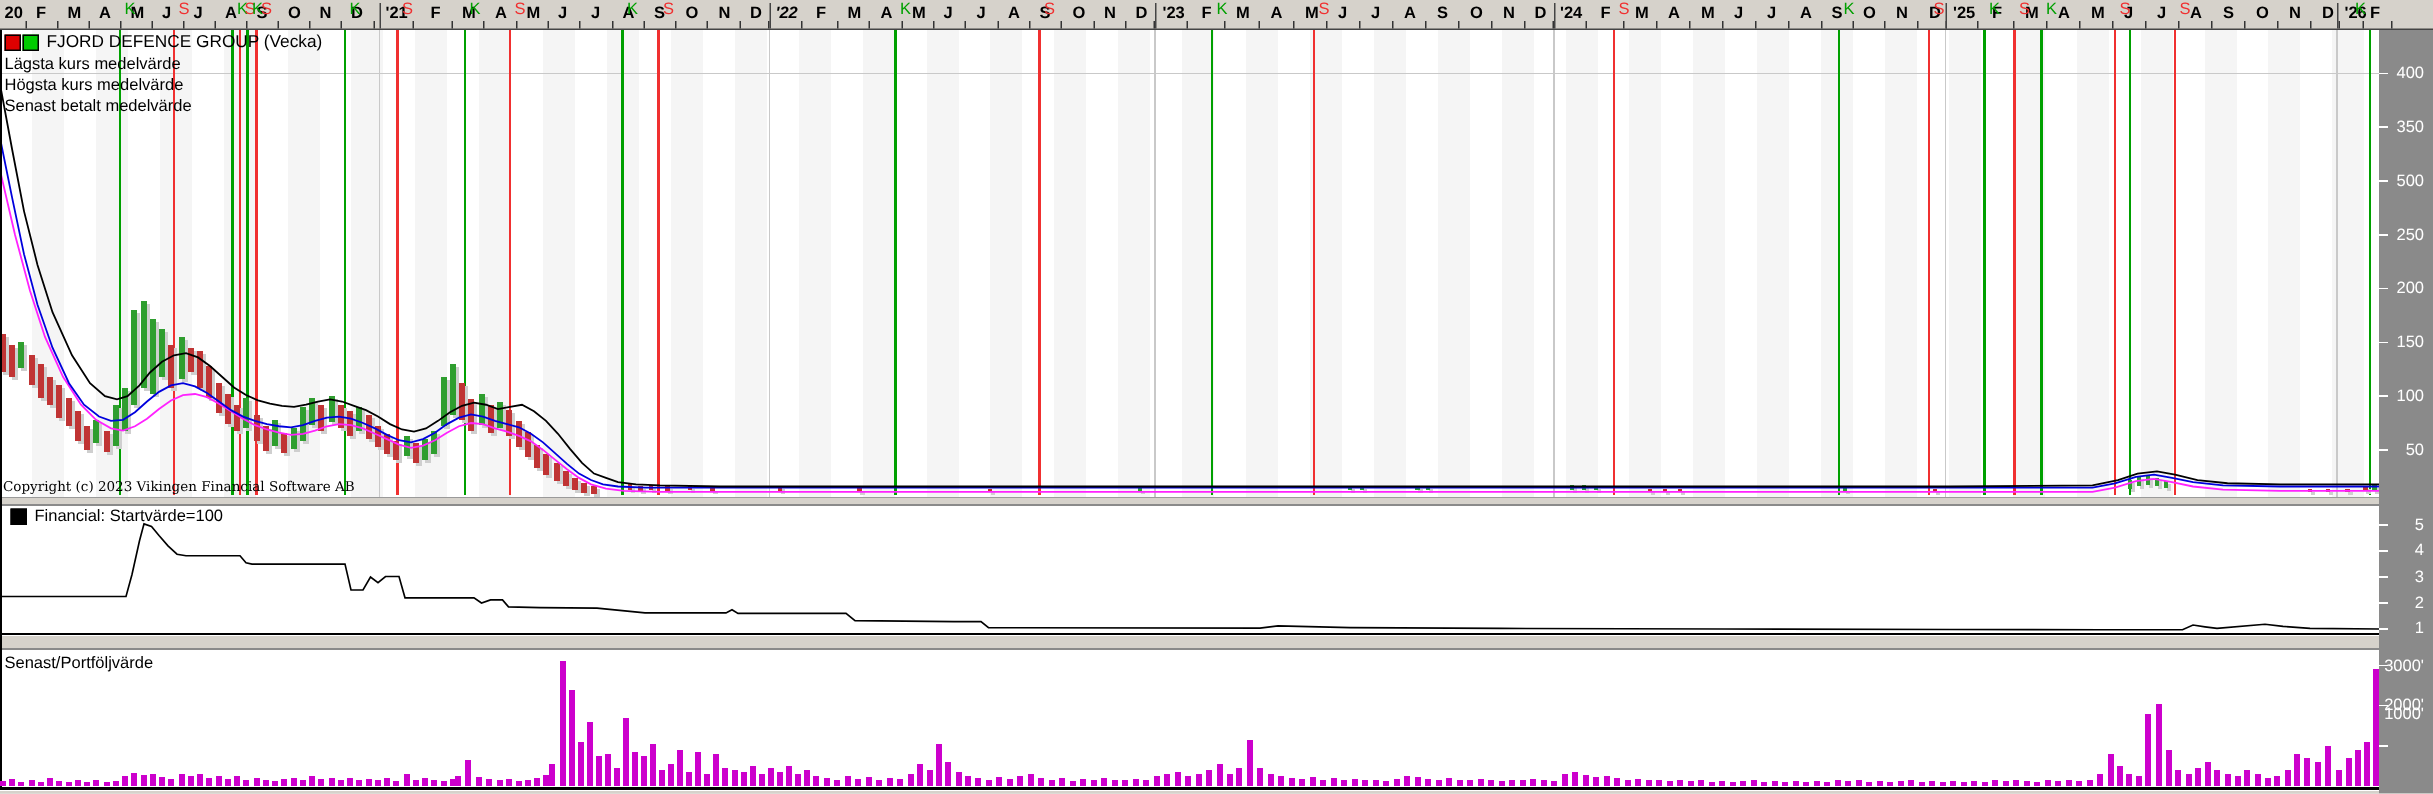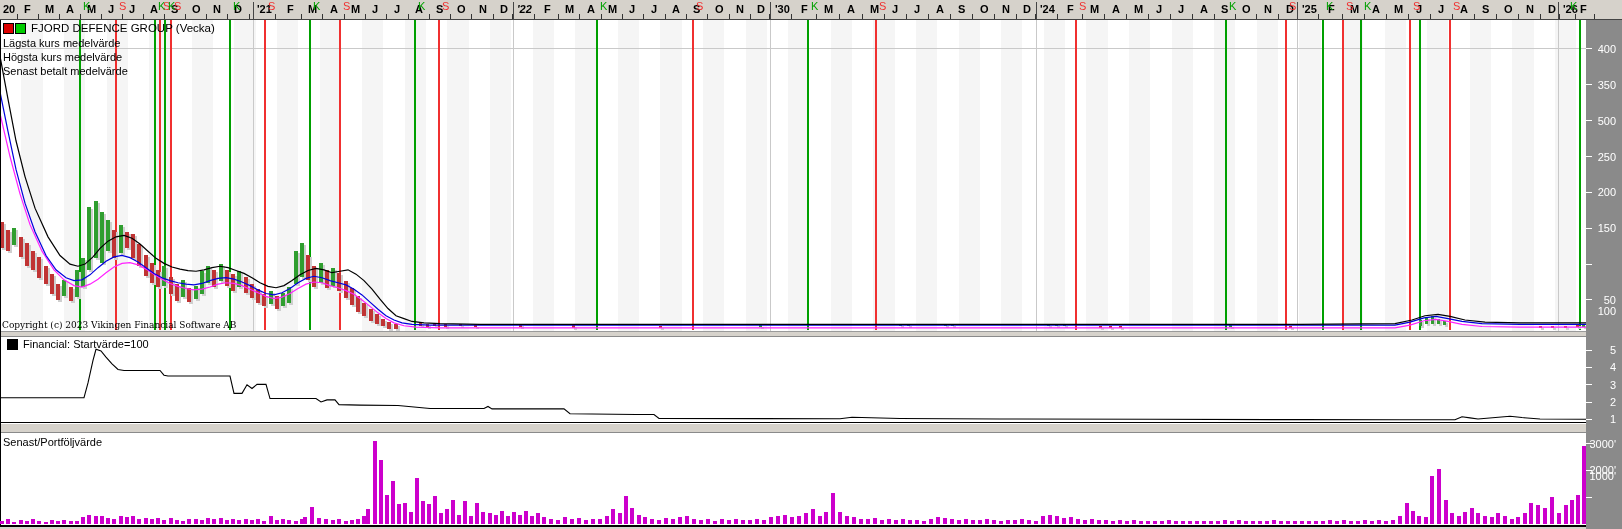--- a/index.html
+++ b/index.html
@@ -627,21 +627,21 @@
       <div class="month-label" style="left: 672px;">A</div>
       <div style="position:absolute;top:14px;width:1px;height:5px;background:#333;left:685.5px"></div>
       <div class="month-label" style="left: 693px;">S</div>
       <div style="position:absolute;top:14px;width:1px;height:5px;background:#333;left:707px"></div>
       <div class="month-label" style="left: 715px;">O</div>
       <div style="position:absolute;top:14px;width:1px;height:5px;background:#333;left:728.5px"></div>
       <div class="month-label" style="left: 736px;">N</div>
       <div style="position:absolute;top:14px;width:1px;height:5px;background:#333;left:749.5px"></div>
       <div class="month-label" style="left: 757px;">D</div>
       <div style="position:absolute;top:14px;width:1px;height:5px;background:#333;left:769px"></div>
-      <div class="month-label" style="left: 775px;">'30</div>
+      <div class="month-label" style="left: 775px;">'23</div>
       <div style="position:absolute;top:14px;width:1px;height:5px;background:#333;left:791px"></div>
       <div class="month-label" style="left: 801px;">F</div>
       <div style="position:absolute;top:14px;width:1px;height:5px;background:#333;left:815.5px"></div>
       <div class="month-label" style="left: 824px;">M</div>
       <div style="position:absolute;top:14px;width:1px;height:5px;background:#333;left:838.5px"></div>
       <div class="month-label" style="left: 847px;">A</div>
       <div style="position:absolute;top:14px;width:1px;height:5px;background:#333;left:861.5px"></div>
       <div class="month-label" style="left: 870px;">M</div>
       <div style="position:absolute;top:14px;width:1px;height:5px;background:#333;left:884px"></div>
       <div class="month-label" style="left: 892px;">J</div>
@@ -739,21 +739,21 @@
 
     <div class="vol-label">Senast/Portföljvärde</div>
 
     <div id="gen-labels">
         <div class="axis-val" style="left: 1586px; top: 42.96px;">400</div>
         <div class="axis-val" style="left: 1586px; top: 78.815px;">350</div>
         <div class="axis-val" style="left: 1586px; top: 114.67px;">500</div>
         <div class="axis-val" style="left: 1586px; top: 150.525px;">250</div>
         <div class="axis-val" style="left: 1586px; top: 186.38px;">200</div>
         <div class="axis-val" style="left: 1586px; top: 222.235px;">150</div>
-        <div class="axis-val" style="left: 1586px; top: 258.09px; margin-top: 47px;">100</div>
+        <div class="axis-val" style="left: 1586px; top: 258.09px;">100</div>
         <div class="axis-val" style="left: 1586px; top: 293.945px;">50</div>
         <div class="axis-val" style="left: 1586px; top: 344.1px;">5</div>
         <div class="axis-val" style="left: 1586px; top: 361.4px;">4</div>
         <div class="axis-val" style="left: 1586px; top: 378.7px;">3</div>
         <div class="axis-val" style="left: 1586px; top: 396px;">2</div>
         <div class="axis-val" style="left: 1586px; top: 413.3px;">1</div>
         <div class="axis-val" style="left: 1586px; top: 437.6px;">3000'</div>
         <div class="axis-val" style="left: 1586px; top: 464.4px;">2000'</div>
         <div class="axis-val" style="left: 1586px; top: 470px; text-align: right;">1000'</div>
         <div class="sig-letter" style="left: 83px; top: 0px;;color:#00a000">K</div>

